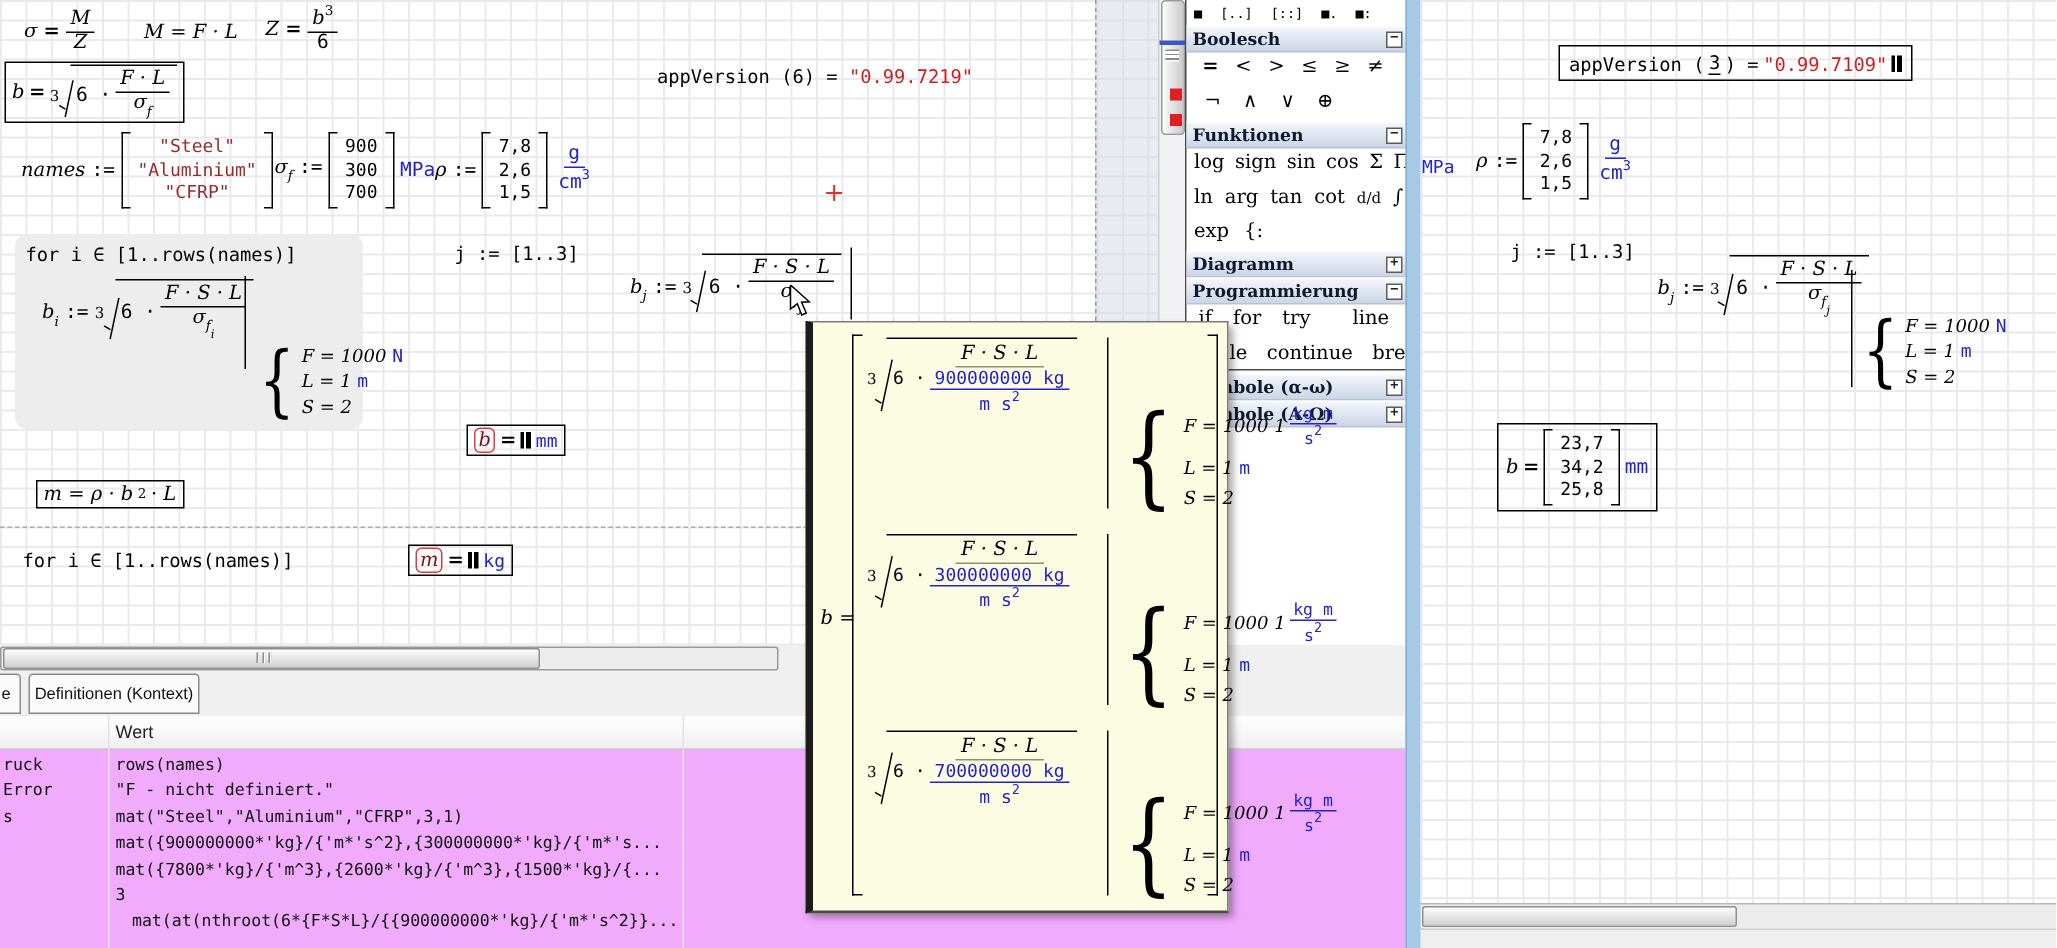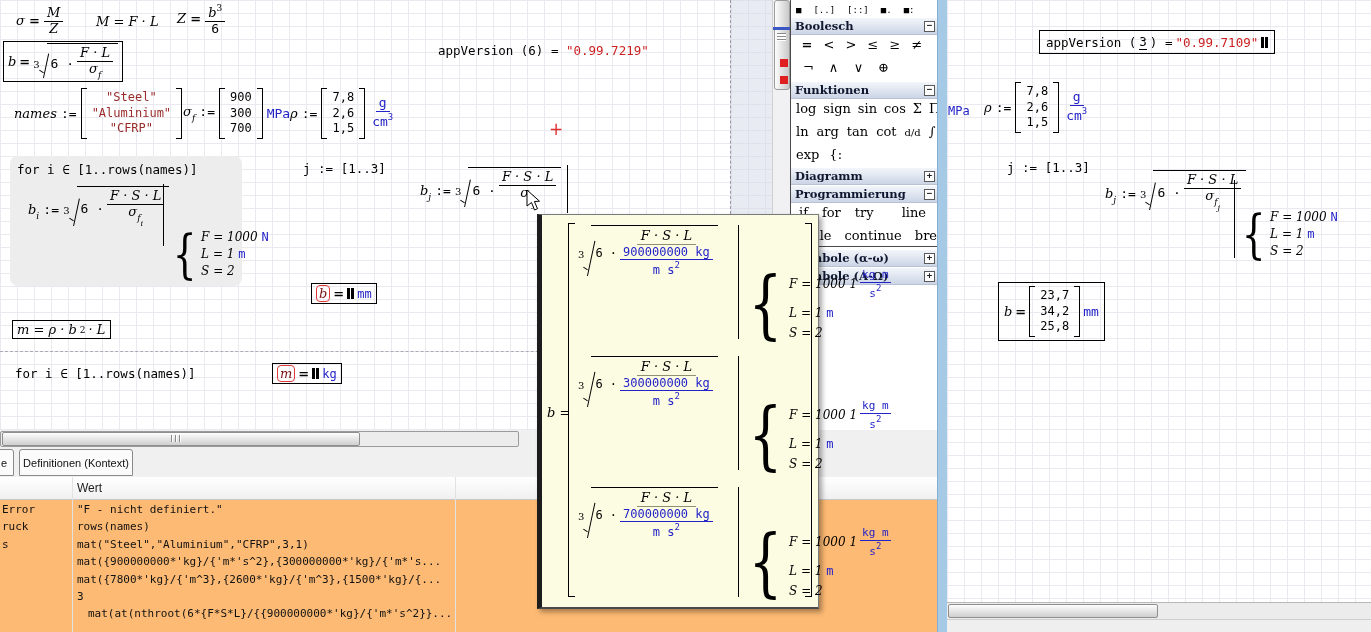--- a/index.html
+++ b/index.html
@@ -203,21 +203,21 @@
       <span style="display:inline-block;width:1px;height:48px;background:#000;vertical-align:-18px;margin-left:2px;"></span>
     </span>
 
     <span class="abs box" style="left:311px;top:283px;font-size:12px;">
       <span class="m errbox">b</span>
       <b class="m up">=</b>
       <span class="ph"></span>
       <span class="unit">mm</span>
     </span>
 
-    <span class="abs box m" style="left:12px;top:320px;">
+    <span class="abs box m" style="left:24px;top:320px;">
       <span>m = ρ · b</span>
         <span class="sup up">2</span>
       <span>· L</span>
     </span>
 
     <div class="abs" style="left:0;top:351px;width:729px;border-top:1px dashed #ababb6;"></div>
 
     <span class="abs mono" style="left:15px;top:366px;font-size:12.5px;">for  i ∈ [1..rows(names)]</span>
 
     <span class="abs box" style="left:272px;top:363px;font-size:12px;">
@@ -245,34 +245,34 @@
       </div>
     </div>
 
     <div class="abs tab" style="left:-6px;top:19px;width:18px;height:25px;">
         <span>e</span>
       </div>
     <div class="abs tab" style="left:19px;top:19px;width:112px;height:25px;">
         <span>Definitionen (Kontext)</span>
       </div>
 
-    <div class="abs" style="left:0;top:47px;width:937px;height:155px;background:#fdba74;">
+    <div class="abs" style="left:0;top:47px;width:937px;height:155px;background:#f0abfc;">
       <div class="abs tblhead" style="left:0;top:0;width:937px;height:22px;">
         <span class="abs" style="left:77px;top:4px;font-size:12px;color:#222;">Wert</span>
       </div>
       <div class="abs" style="left:72px;top:0;width:1px;height:155px;background:#e2e2e2;"></div>
       <div class="abs" style="left:455px;top:0;width:1px;height:155px;background:#e2e2e2;"></div>
       <div class="abs" style="left:0;top:26px;width:937px;">
         <div style="position:relative;height:17.4px;">
+            <span class="abs tcell" style="left:2px;">ruck</span>
+            <span class="abs tcell" style="left:77px;">rows(names)</span>
+          </div>
+        <div style="position:relative;height:17.4px;">
             <span class="abs tcell" style="left:2px;">Error</span>
             <span class="abs tcell" style="left:77px;">"F - nicht definiert."</span>
-          </div>
-        <div style="position:relative;height:17.4px;">
-            <span class="abs tcell" style="left:2px;">ruck</span>
-            <span class="abs tcell" style="left:77px;">rows(names)</span>
           </div>
         <div style="position:relative;height:17.4px;">
             <span class="abs tcell" style="left:2px;">s</span>
             <span class="abs tcell" style="left:77px;">mat("Steel","Aluminium","CFRP",3,1)</span>
           </div>
         <div style="position:relative;height:17.4px;">
             <span class="abs tcell" style="left:2px;"></span>
             <span class="abs tcell" style="left:77px;">mat({900000000*'kg}/{'m*'s^2},{300000000*'kg}/{'m*'s...</span>
           </div>
         <div style="position:relative;height:17.4px;text-align:right;">

